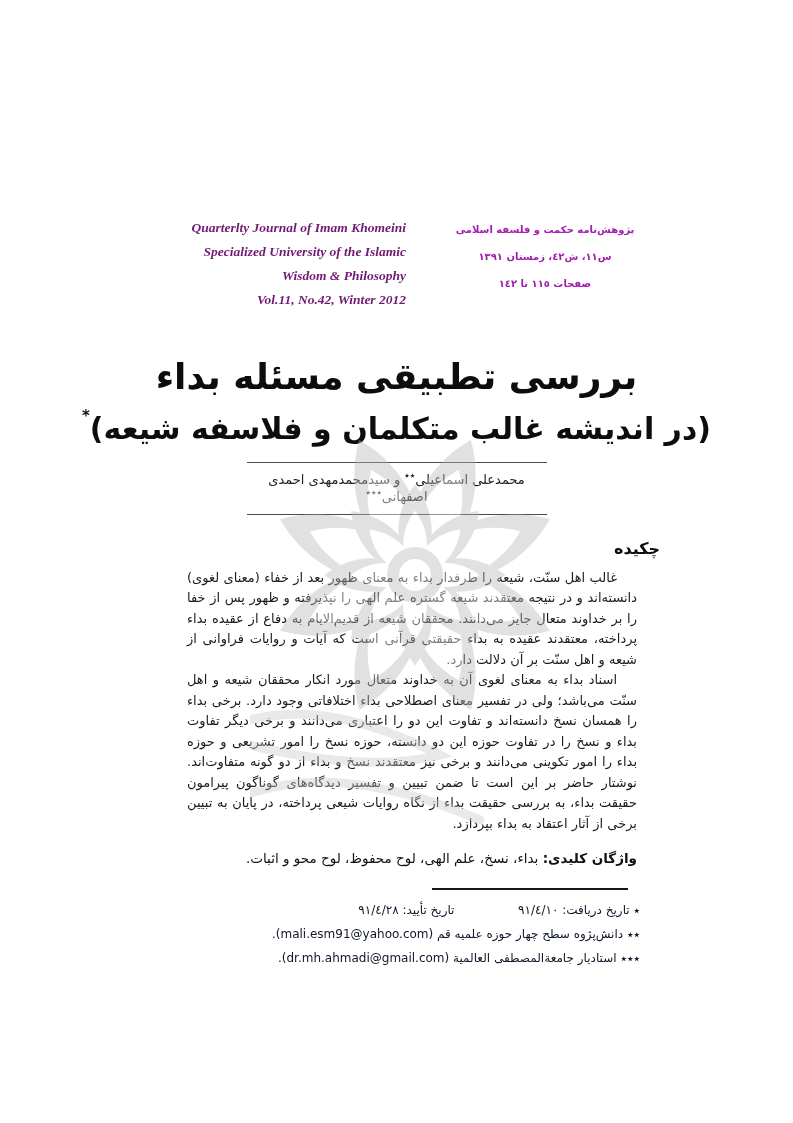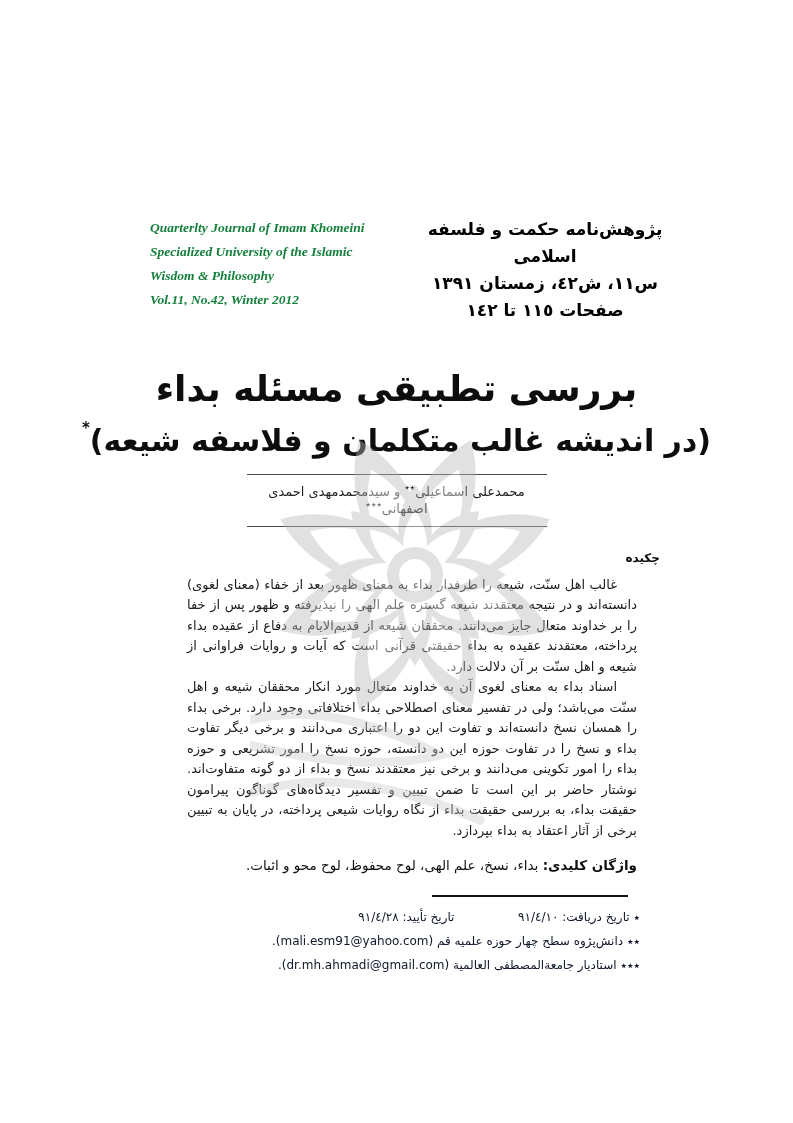--- a/index.html
+++ b/index.html
@@ -12,48 +12,48 @@
     font-family:"DejaVu Sans",sans-serif;
   }
   
   .watermark{position:absolute;left:250px;top:425px;pointer-events:none;}
   
   .header-row{
     display:flex;justify-content:space-between;align-items:flex-start;
     padding:216px 128px 0 150px;
   }
   .hdr-en{
-    width:256px;text-align:left;
+    width:256px;text-align:right;
     font-family:"Liberation Serif",serif;
     font-style:italic;font-weight:700;
-    font-size:13.5px;line-height:24px;color:#15803d;
+    font-size:13.5px;line-height:24px;color:#701a75;
   }
   .hdr-fa{
     width:240px;text-align:center;direction:rtl;
-    font-weight:700;font-size:17px;line-height:27px;color:#000000;
+    font-weight:700;font-size:10px;line-height:27px;color:#a21caf;
   }
   .title-1{
     margin:44px 0 0;text-align:center;direction:rtl;
     font-size:36px;font-weight:900;letter-spacing:0px;color:#0d0d0d;
   }
   .title-2{
     margin:10px 0 8px;text-align:center;direction:rtl;
     font-size:30px;font-weight:900;color:#0d0d0d;
   }
   .title-star{font-size:15px;vertical-align:18px;font-weight:700;}
   .authors{
     width:300px;margin:16px auto 11px;padding:7px 0 9px;
     text-align:center;direction:rtl;
     border-top:1px solid #4a4a4a;border-bottom:1px solid #4a4a4a;
     font-size:13px;color:#222;
   }
   .authors sup{font-size:10px;}
   .abstract-heading{
     margin:24px 133px 0 0;text-align:right;direction:rtl;
-    font-size:12px;font-weight:700;color:#0d0d0d;
+    font-size:16px;font-weight:700;color:#0d0d0d;
   }
   .abstract-body{
     margin:10px 156px 12px 187px; 
     direction:rtl;text-align:justify;
     font-size:13px;line-height:20.5px;color:#1b1b1b;
   }
   .abstract-body p{margin:0;text-indent:20px;}
   .keywords{
     margin:16px 156px 0 187px;direction:rtl;text-align:right;
     font-size:13.5px;color:#111;

